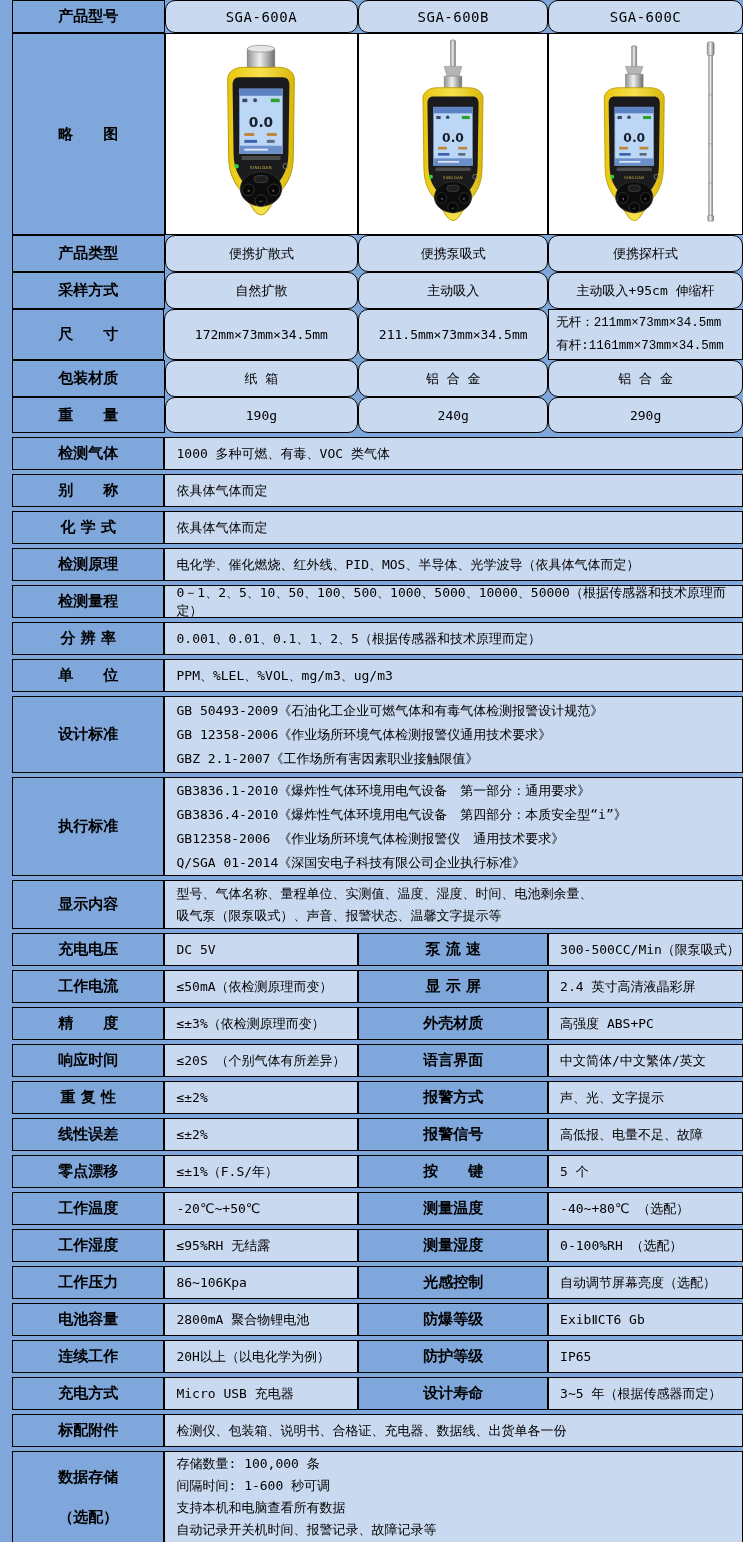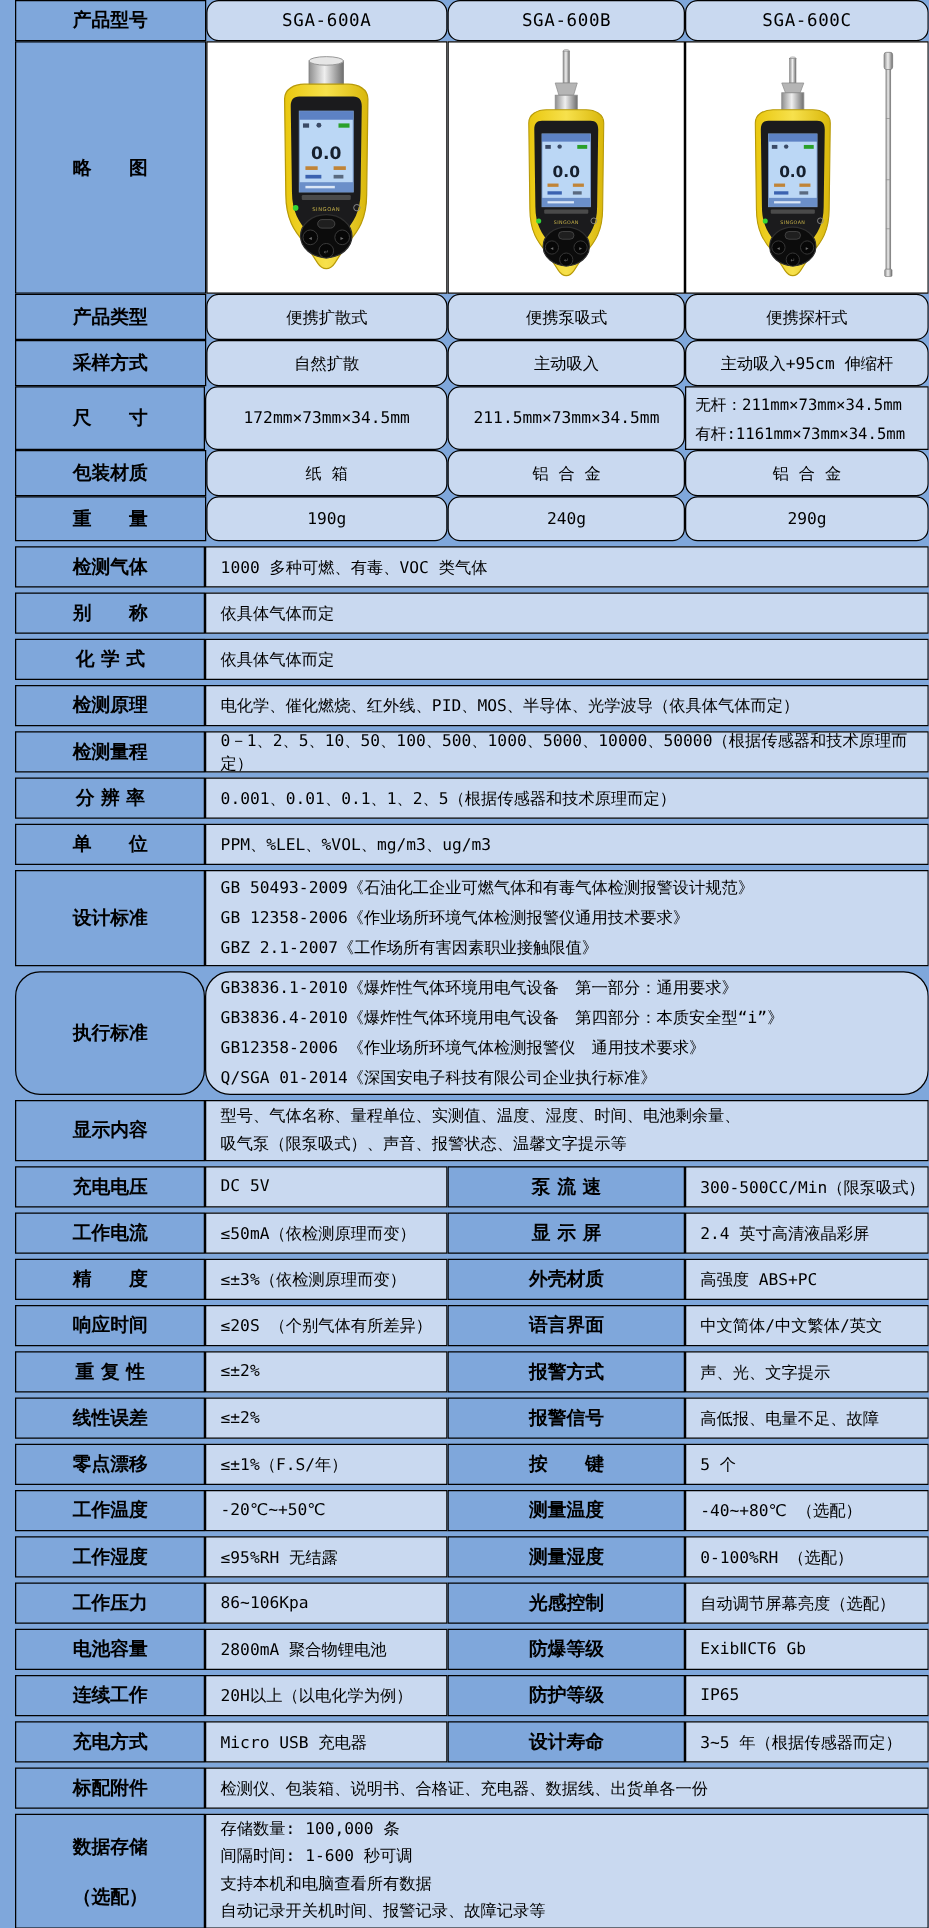--- a/index.html
+++ b/index.html
@@ -41,28 +41,28 @@
   .wB{width:193px;}
   .wC{width:198px;}
   .wFull{width:588px;}
   .h33{height:33px;}
   .h36{height:36px;}
   .h37{height:37px;}
   .h49{height:49px;}
   .h51{height:51px;}
   .h77{height:77px;text-align:center;}
   .h92{height:92px;}
-  .h99{height:99px;border-radius:20px;}
+  .h99{height:99px;}
   .h202{height:202px;}
   .col{flex-direction:column;align-items:flex-start;justify-content:center;}
   .col.center-col{align-items:center;gap:16px;}
   .line{line-height:24px;white-space:nowrap;}
   .line-sm{line-height:22px;white-space:nowrap;}
   .size-c{font-size:12.5px;padding-left:7px;}
-  .size-c .line{line-height:23px;}
+  .size-c .line{line-height:23px;font-family:Liberation Mono, monospace;}
   .model{font-size:14px;letter-spacing:.5px;}
   svg{display:block;}
 </style>
 </head>
 <body>
 
 <div class="sheet">
 
   <div class="row first joined">
     <div class="cell h wL h33">产品型号</div>

